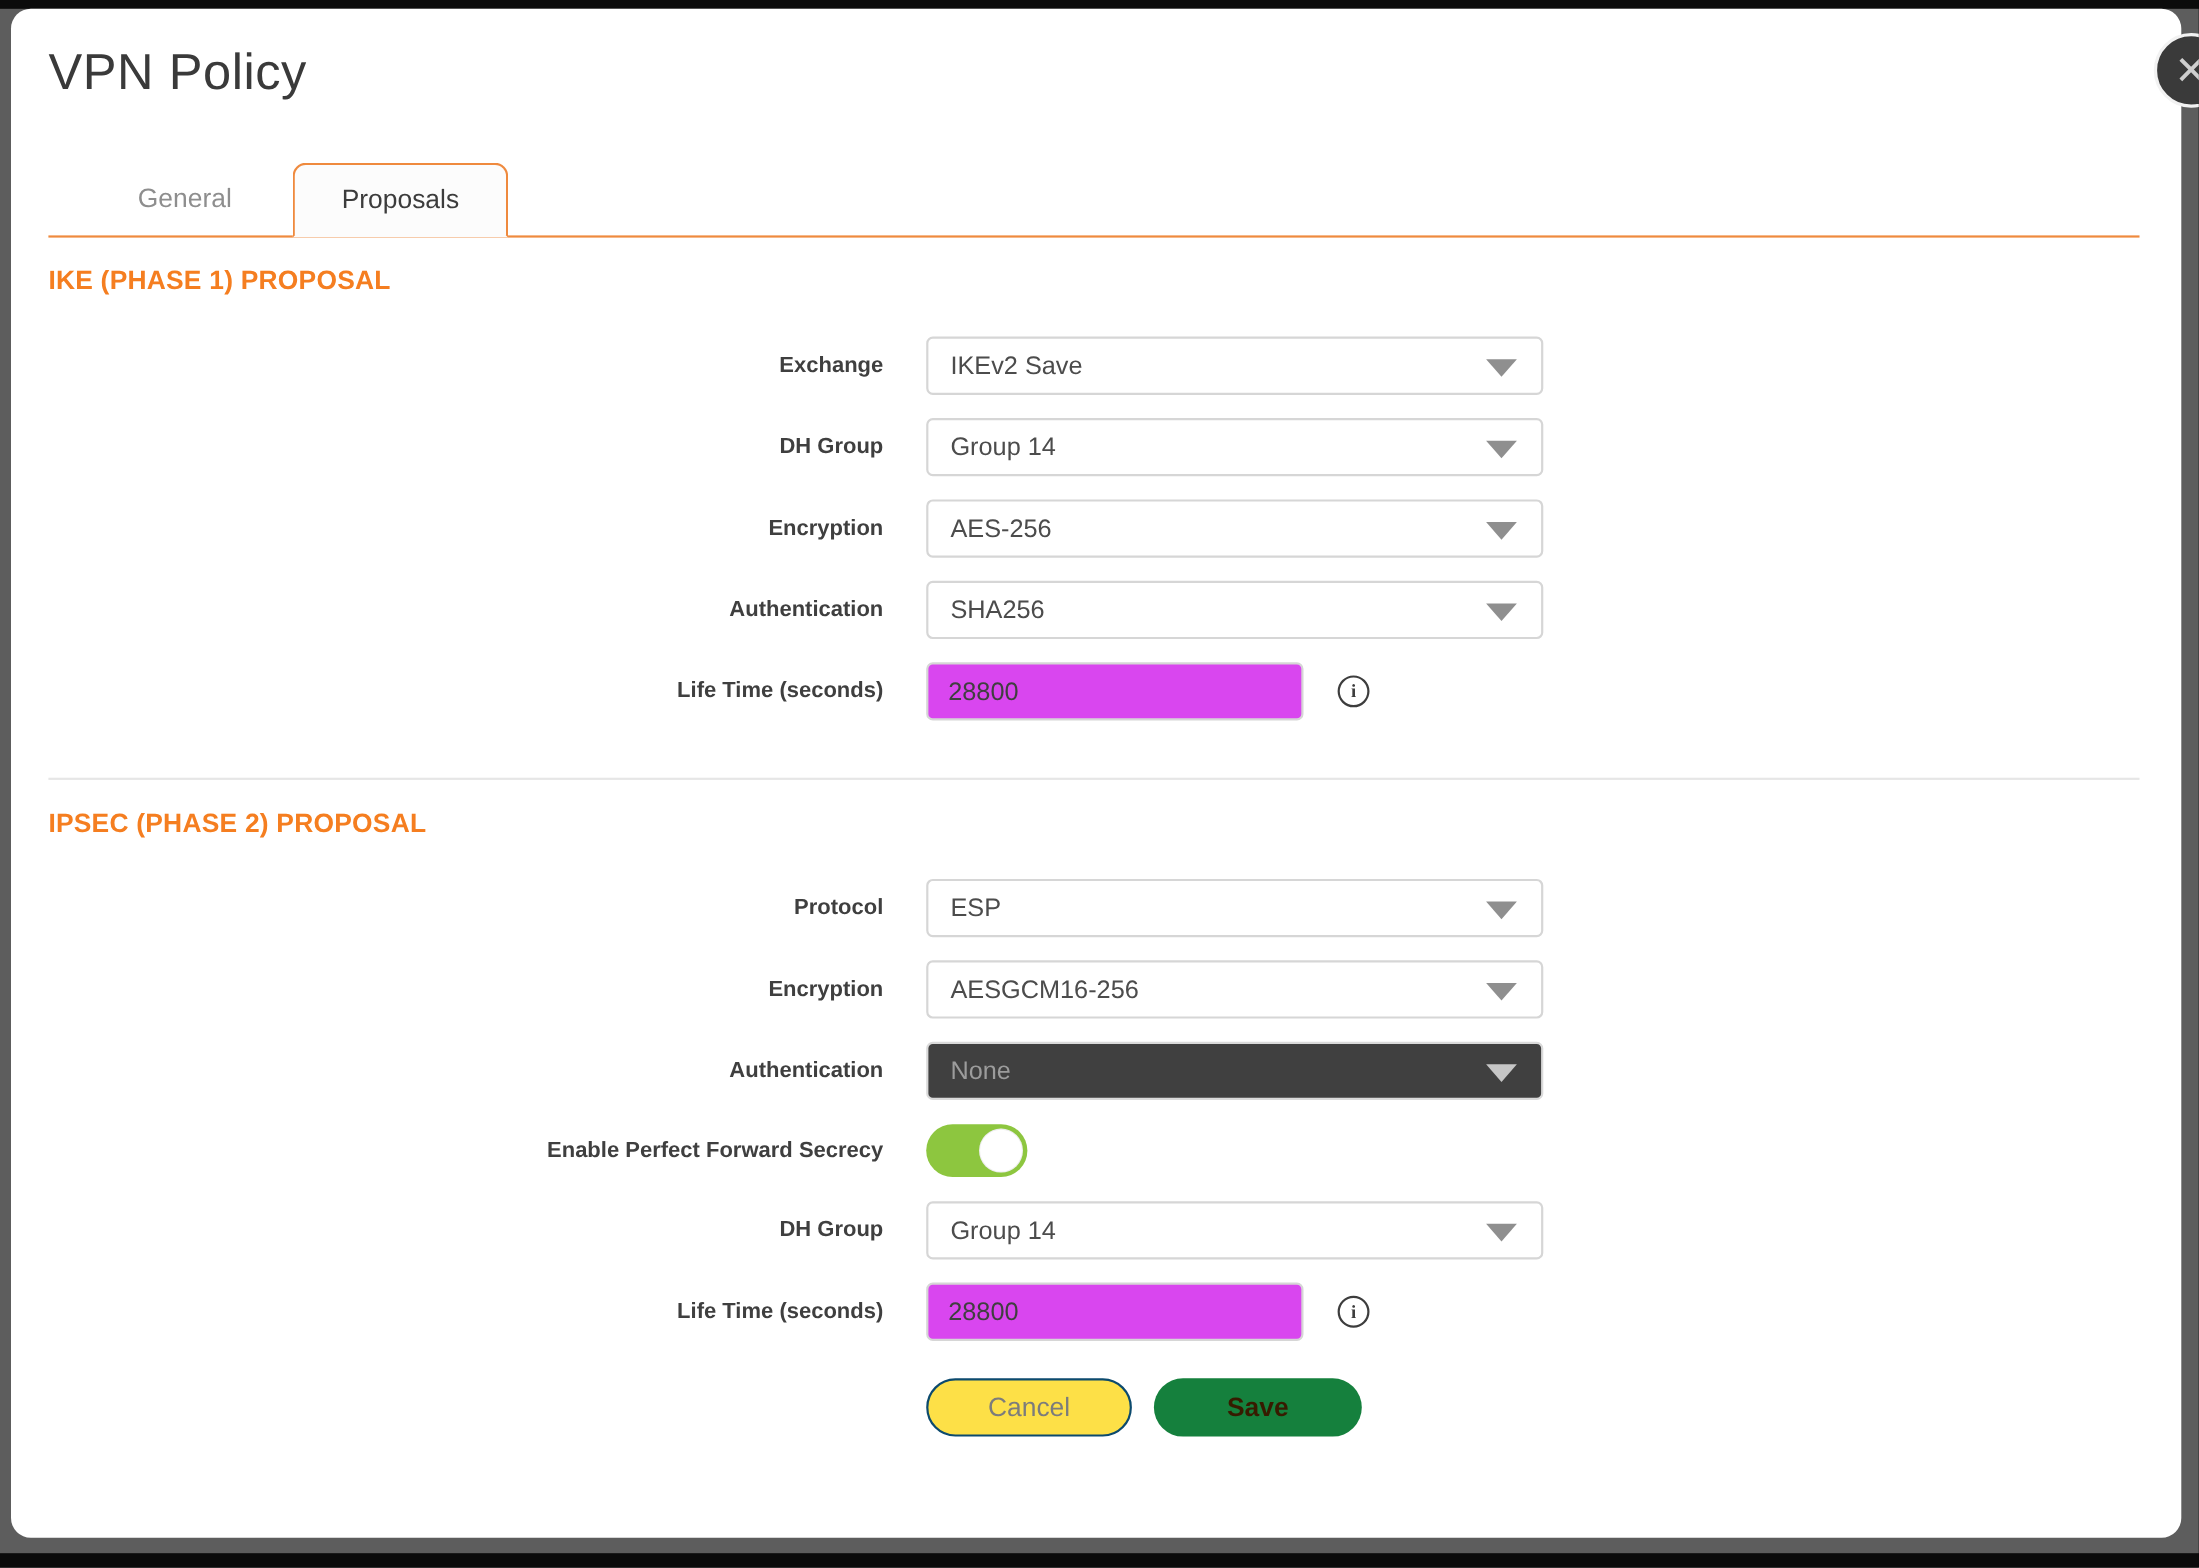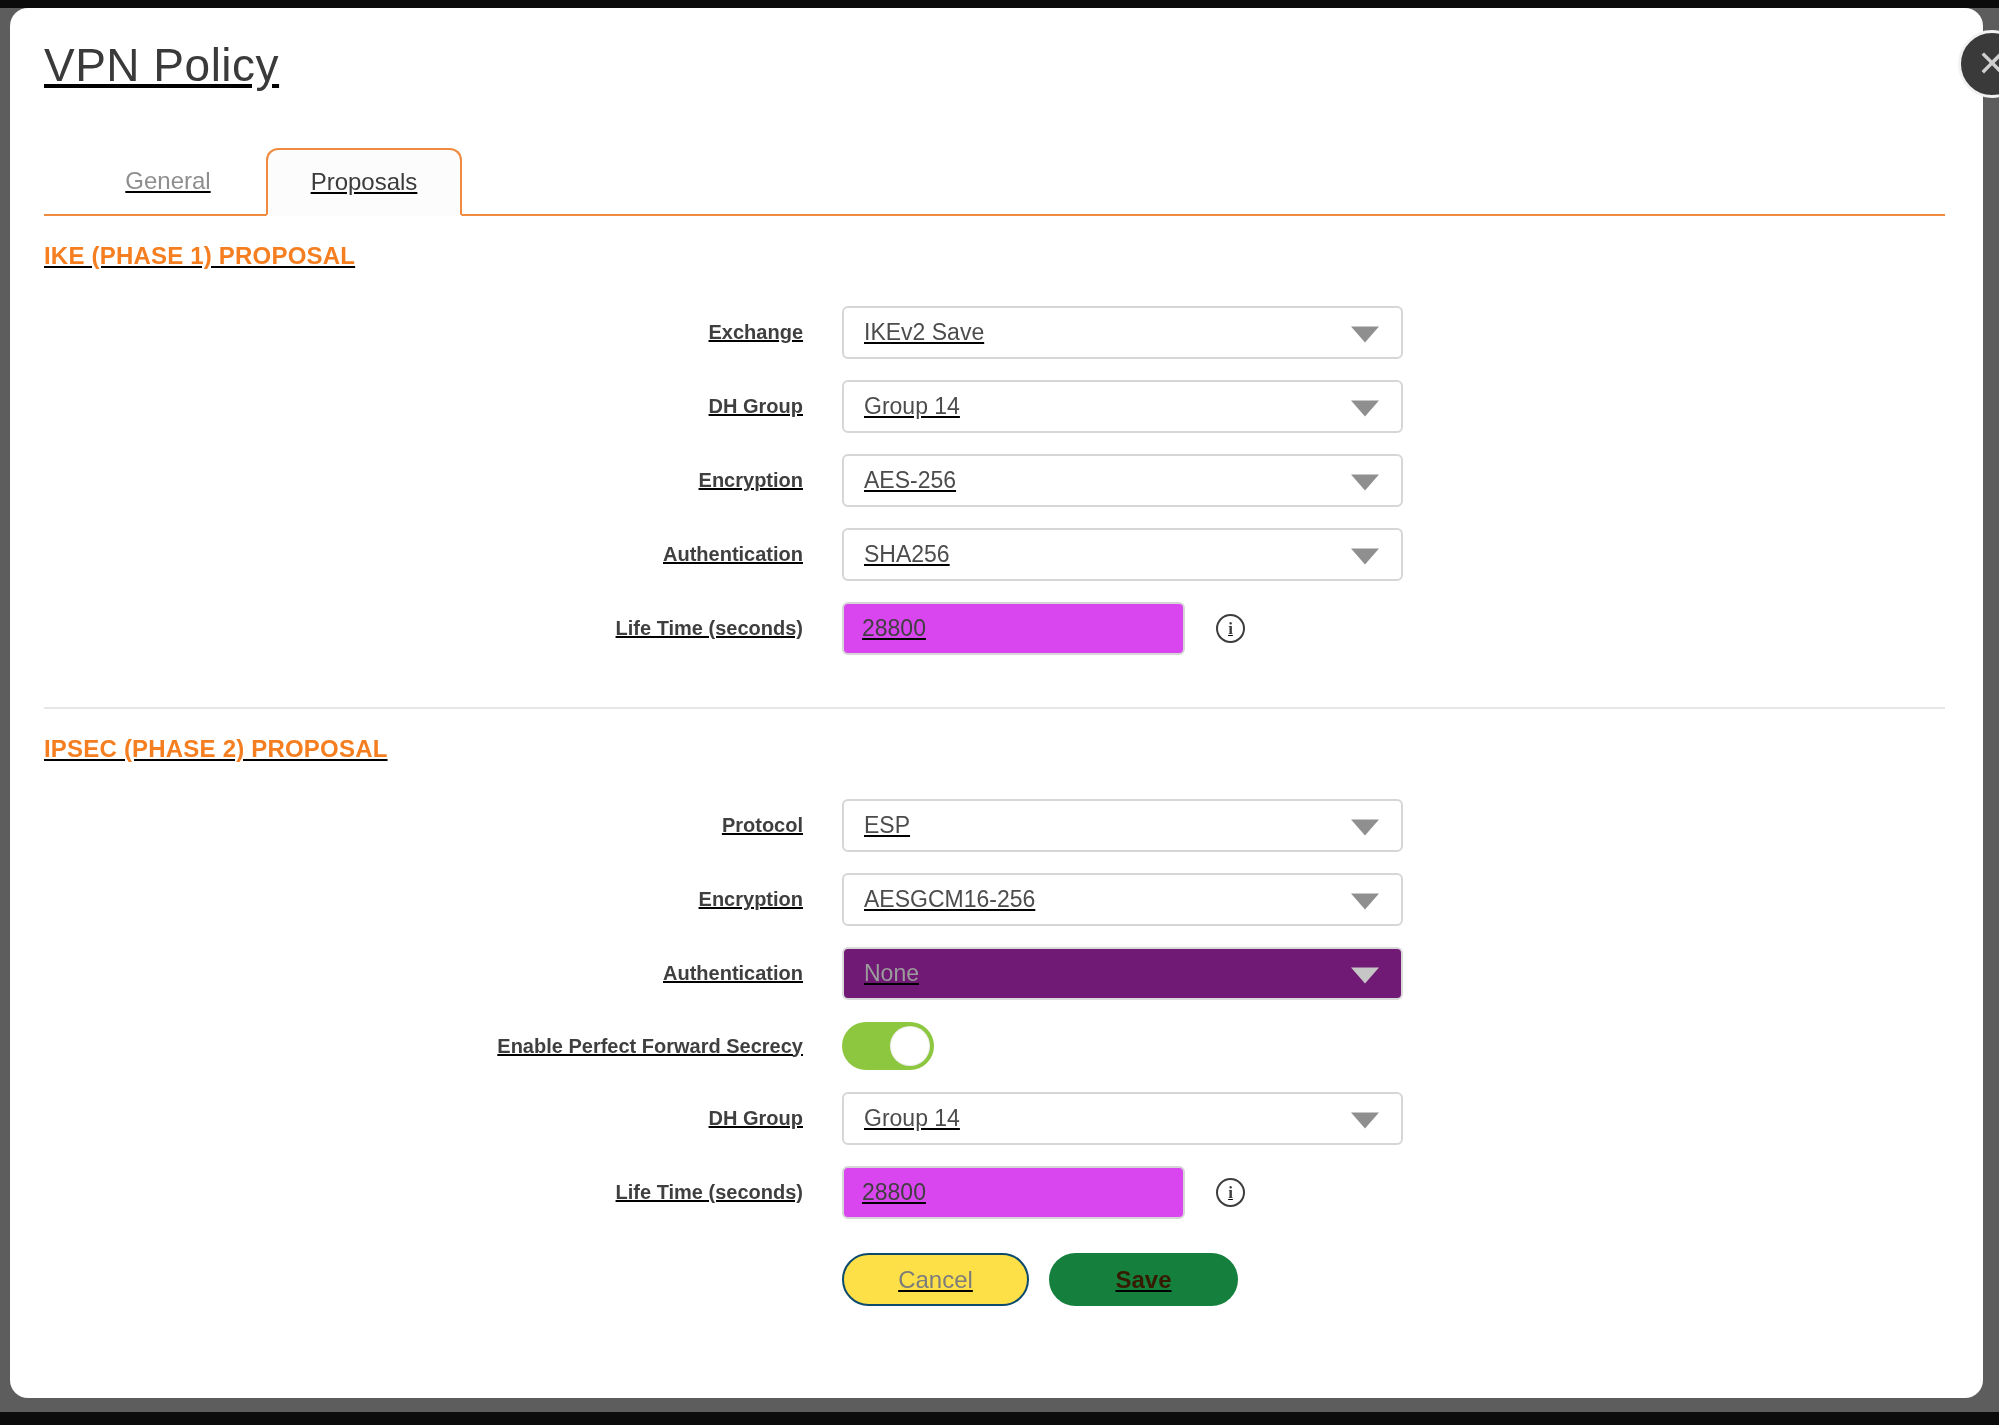--- a/index.html
+++ b/index.html
@@ -3,21 +3,21 @@
 <meta charset="utf-8">
 <style>
   * { margin:0; padding:0; box-sizing:border-box; }
   html,body { background:#000; }
   body { font-family:"Liberation Sans","DejaVu Sans",sans-serif; }
 
   .canvas { position:relative; width:1999px; height:1425px; background:#0b0b0b; overflow:hidden; }
   .backdrop { position:absolute; left:0; right:0; top:8px; bottom:13px; background:#5d5d5d; }
 
   .dialog { position:absolute; left:10px; top:8px; right:16px; bottom:27px;
-            background:#ffffff; border-radius:18px; overflow:hidden;text-decoration:underline; }
+            background:#ffffff; border-radius:18px; overflow:hidden; }
 
   .close-btn { position:absolute; left:1958px; top:30px; width:68px; height:68px;
                border-radius:50%; background:#3a3a3a; border:3px solid #f2f2f2;
                color:#cfcfcf; font-size:36px; line-height:1; display:flex;
                align-items:center; justify-content:center; z-index:6; cursor:pointer;
                font-weight:300; }
 
   .title { margin:30px 0 0 34px; font-size:46px; font-weight:400; color:#3a3a3a;
            letter-spacing:0.5px; }
 
@@ -37,21 +37,21 @@
   .row { display:flex; align-items:center; margin-bottom:21px; }
   .row-label { flex:0 0 798px; padding-right:39px; text-align:right; font-size:20px;
                font-weight:700; color:#3f3f3f; }
 
   .select { width:561px; height:53px; border:2px solid #d6d6d6; border-radius:6px;
             background:#fff; display:flex; align-items:center; padding:0 56px 0 20px;
             font-size:23px; color:#4c4c4c; position:relative; cursor:pointer; }
   .select .arrow { position:absolute; right:22px; top:50%; transform:translateY(-40%);
                    width:0; height:0; border-left:14px solid transparent;
                    border-right:14px solid transparent; border-top:16px solid #8f8f8f; }
-  .select.disabled { background:#701a75; color:#9c9c9c; border-color:#dadada; cursor:default; }
+  .select.disabled { background:#404040; color:#9c9c9c; border-color:#dadada; cursor:default; }
   .select.disabled .arrow { border-top-color:#c6c6c6; }
 
   .text-input { width:343px; height:53px; border:2px solid #d6d6d6; border-radius:6px;
                 font-size:23px; color:#3f3f3f; padding:0 18px; font-family:inherit;
                 background:#d946ef; outline:none; }
 
   .info { margin-left:31px; width:29px; height:29px; border:2px solid #3d3d3d;
           border-radius:50%; display:flex; align-items:center; justify-content:center;
           font-size:17px; font-weight:700; color:#3d3d3d;
           font-family:"Liberation Serif","DejaVu Serif",serif; cursor:pointer; }

